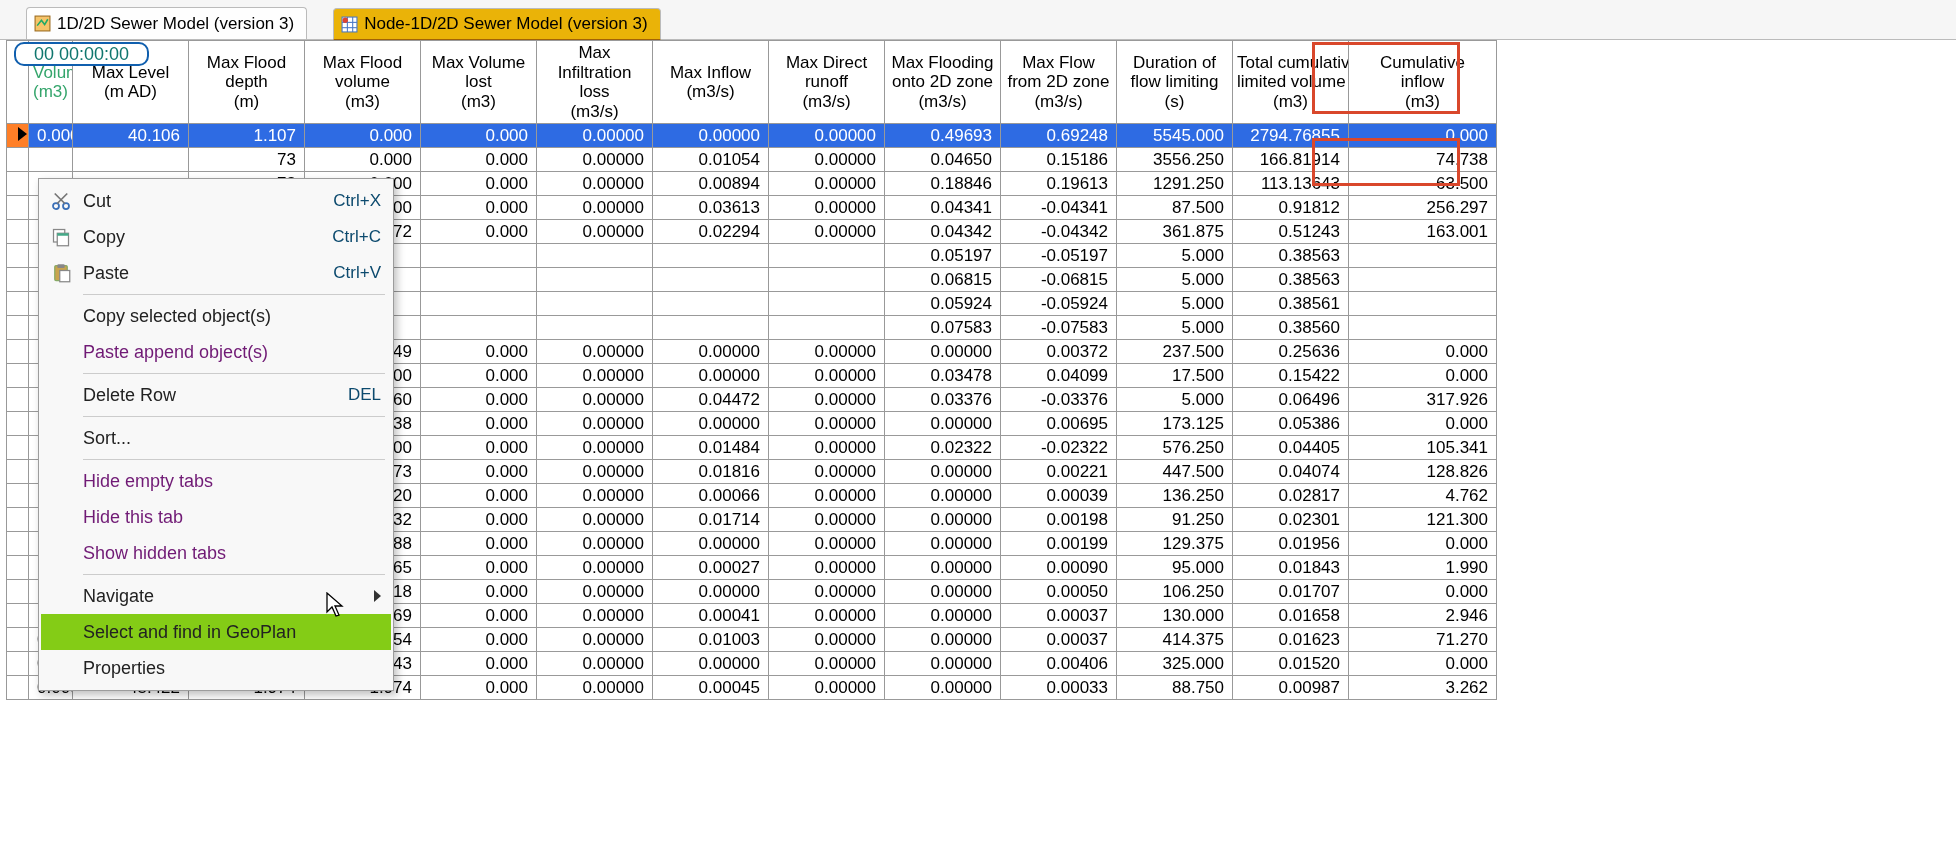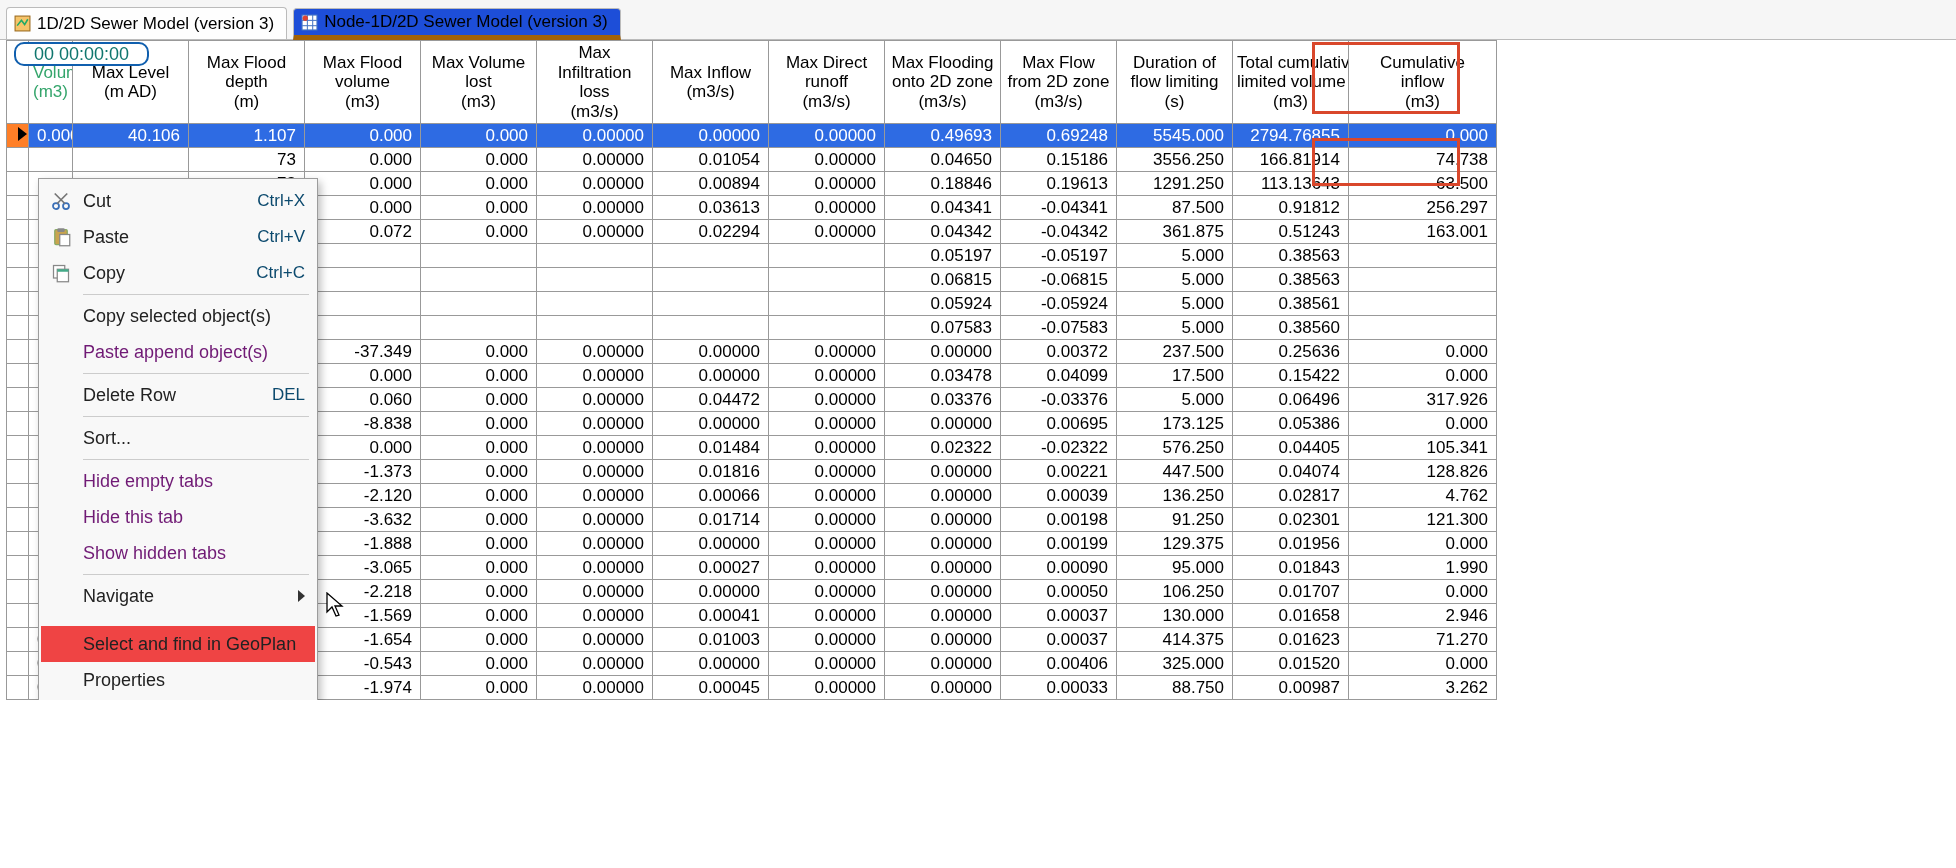--- a/index.html
+++ b/index.html
@@ -25,22 +25,23 @@
     display:flex;
     align-items:center;
     gap:6px;
     padding: 4px 12px 4px 6px;
     border: 1px solid #bbb;
     border-bottom:none;
     border-radius: 4px 4px 0 0;
     background: #fefefe;
     height: 32px;
     font-size: 17px;
-  }
-  .tab.active { background:#1d4ed8; font-weight:400; border-bottom:5px solid #a16207; position:relative; top:1px;}
+    margin-left: 20px;
+  }
+  .tab.active { background:#eab308; font-weight:400; border-bottom:1px solid #a16207; position:relative; top:1px;}
   .tab-icon { width:18px; height:18px; display:inline-flex; align-items:center; justify-content:center;}
   .tab-icon svg {width:17px;height:17px;}
   .clock {
     border: 2px solid #105fae;
     border-radius: 10px;
     padding: 0 18px;
     height: 28px;
     line-height:26px;
     font-size: 18px;
     background:#fff;
@@ -111,39 +112,39 @@
   .hl-box {
     position:absolute;
     border:3px solid #d9472b;
     pointer-events:none;
   }
   
   .ctxmenu {
     position:absolute;
     left: 38px;
     top: 138px;
-    width: 280px;
+    width: 356px;
     background:#f8f8f8;
     border:1px solid #9c9c9c;
     box-shadow: 3px 4px 8px rgba(0,0,0,.25);
     padding: 4px 2px;
     font-size: 18px;
     z-index: 50;
   }
   .ctxrow {
     display:flex;
     align-items:center;
     height: 36px;
     padding: 0 10px 0 6px;
     gap: 8px;
     color:#222;
     position:relative;
   }
   .ctxrow.disabled { color:#701a75; }
-  .ctxrow.hover { background:#ef4444;margin-top:12px; }
+  .ctxrow.hover { background:#84cc16; }
   .ctxicon {
     width: 28px;
     display:flex;align-items:center;justify-content:center;
   }
   .ctxicon svg{width:20px;height:20px;}
   .ctxlabel { flex:1; }
   .ctxshort { color:#0c4a6e; font-size:17px; }
   .ctxdiv {
     height:1px;
     background:#ccc;
@@ -637,39 +638,39 @@
             <circle cx="12" cy="12" r="2.4" fill="none" stroke="#3a6fb7" stroke-width="1.4"></circle>
             <path d="M5 10 L13 2 M11 10 L3 2" stroke="#777" stroke-width="1.4"></path>
           </svg>
         </span>
         <span class="ctxlabel">Cut</span>
         <span class="ctxshort">Ctrl+X</span>
       </div>
       <div class="ctxrow">
         <span class="ctxicon">
           <svg viewBox="0 0 16 16">
+            <rect x="2" y="2" width="9" height="10" fill="#fff" stroke="#888"></rect>
+            <rect x="5" y="5" width="9" height="10" fill="#fff" stroke="#888"></rect>
+            <rect x="5" y="5" width="9" height="2" fill="#4a8"></rect>
+          </svg>
+        </span>
+        <span class="ctxlabel">Copy</span>
+        <span class="ctxshort">Ctrl+C</span>
+      </div>
+      <div class="ctxrow">
+        <span class="ctxicon">
+          <svg viewBox="0 0 16 16">
             <rect x="3" y="2" width="10" height="12" rx="1" fill="#c9a44e" stroke="#8a6"></rect>
             <rect x="5" y="1" width="6" height="3" rx="1" fill="#888"></rect>
             <rect x="7" y="6" width="8" height="9" fill="#fff" stroke="#888"></rect>
           </svg>
         </span>
         <span class="ctxlabel">Paste</span>
         <span class="ctxshort">Ctrl+V</span>
       </div>
-      <div class="ctxrow">
-        <span class="ctxicon">
-          <svg viewBox="0 0 16 16">
-            <rect x="2" y="2" width="9" height="10" fill="#fff" stroke="#888"></rect>
-            <rect x="5" y="5" width="9" height="10" fill="#fff" stroke="#888"></rect>
-            <rect x="5" y="5" width="9" height="2" fill="#4a8"></rect>
-          </svg>
-        </span>
-        <span class="ctxlabel">Copy</span>
-        <span class="ctxshort">Ctrl+C</span>
-      </div>
       <div class="ctxdiv"></div>
       <div class="ctxrow">
         <span class="ctxicon"></span>
         <span class="ctxlabel">Copy selected object(s)</span>
       </div>
       <div class="ctxrow disabled">
         <span class="ctxicon"></span>
         <span class="ctxlabel">Paste append object(s)</span>
       </div>
       <div class="ctxdiv"></div>

